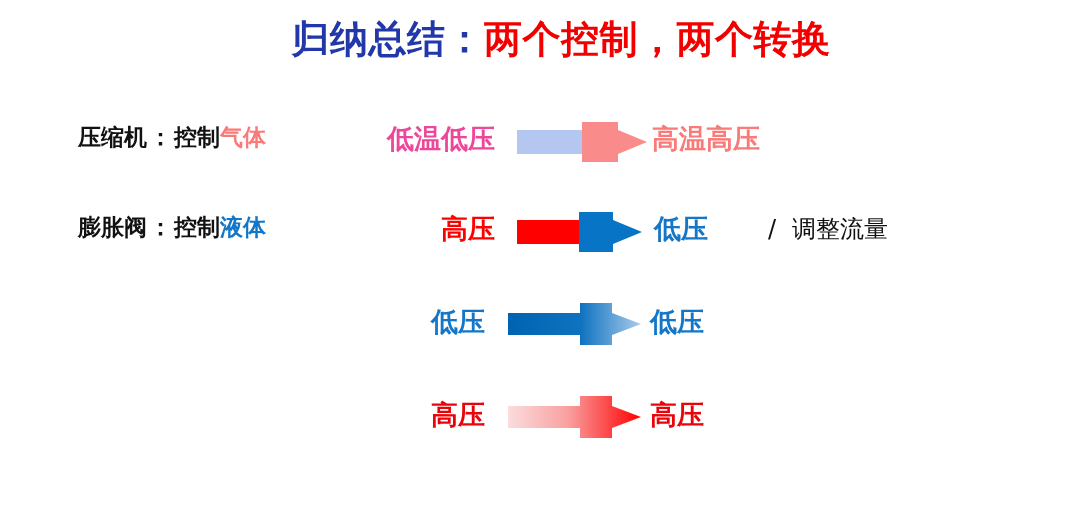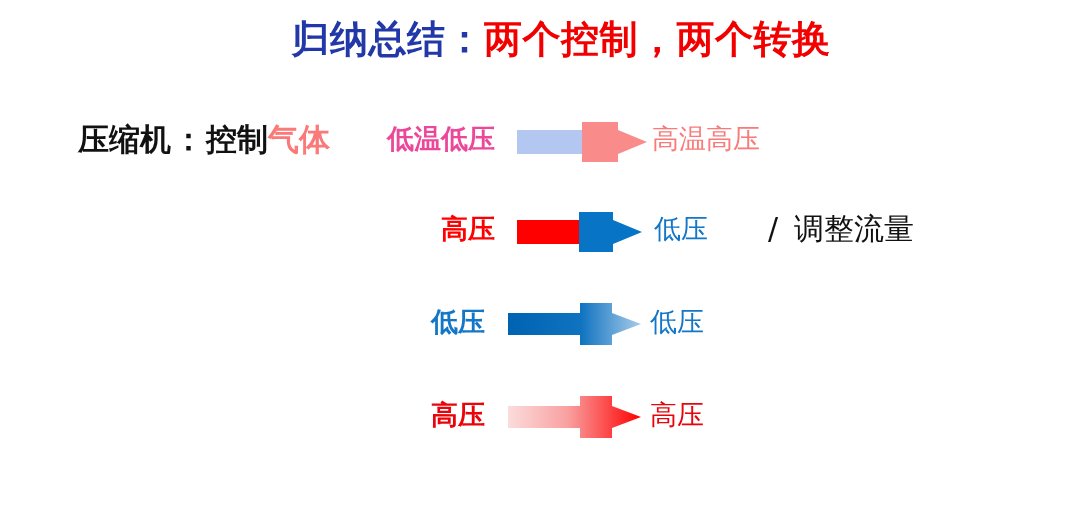--- a/index.html
+++ b/index.html
@@ -45,23 +45,24 @@
   #row-2 { top: 295px; }
   #row-3 { top: 388px; }
 
   
   .label-cell {
     position: absolute;
     left: 78px;
     top: 0;
     height: 54px;
     line-height: 54px;
-    font-size: 31px;
-    font-weight: bold;
-    white-space: nowrap;
+    font-size: 23px;
+    font-weight: bold;
+    white-space: nowrap;
+    font-family: Liberation Mono, monospace;
   }
   .label-cell .sep {
     font-weight: bold;
     padding: 0 2px;
   }
 
   
   .state-from {
     position: absolute;
     top: 0;
@@ -72,31 +73,31 @@
     white-space: nowrap;
     text-align: right;
   }
   
   .state-to {
     position: absolute;
     top: 0;
     height: 54px;
     line-height: 54px;
     font-size: 27px;
-    font-weight: normal;
+    font-weight: bold;
     white-space: nowrap;
   }
 
   
   .note-cell {
     position: absolute;
     top: 0;
     height: 54px;
     line-height: 54px;
-    font-size: 30px;
+    font-size: 24px;
     font-weight: normal;
     white-space: nowrap;
     color: #111111;
   }
   .note-cell .slash {
     color: #111111;
     padding-right: 16px;
   }
   .note-cell .dash { padding: 0 3px; }
 
@@ -141,20 +142,23 @@
 
   <div class="state-to c-salmon" style="left:652px;">高温高压</div>
 
   <div class="note-cell" style="left:785px;">
     <span class="slash"></span><span></span>
   </div>
 </div>
 
 <div class="row" id="row-1">
 
+  <div class="label-cell">
+    <span class="c-black">膨胀阀</span><span class="sep c-black">：</span><span class="c-black">控制</span><span class="c-blue">液体</span>
+  </div>
 
   <div class="state-from c-red" style="left:330px; width:165px;">高压</div>
 
   <div class="arrow-wrap" style="left:517px; top:10px;">
     <svg width="125" height="40" viewBox="0 0 125 40">
       <rect x="0" y="8" width="62" height="24" fill="#FF0000"></rect>
       <path d="M62,0 L62,8 L62,32 L62,40 L96,40 L96,32 L125,20 L96,8 L96,0 Z" fill="#0774C6"></path>
     </svg>
   </div>
 

